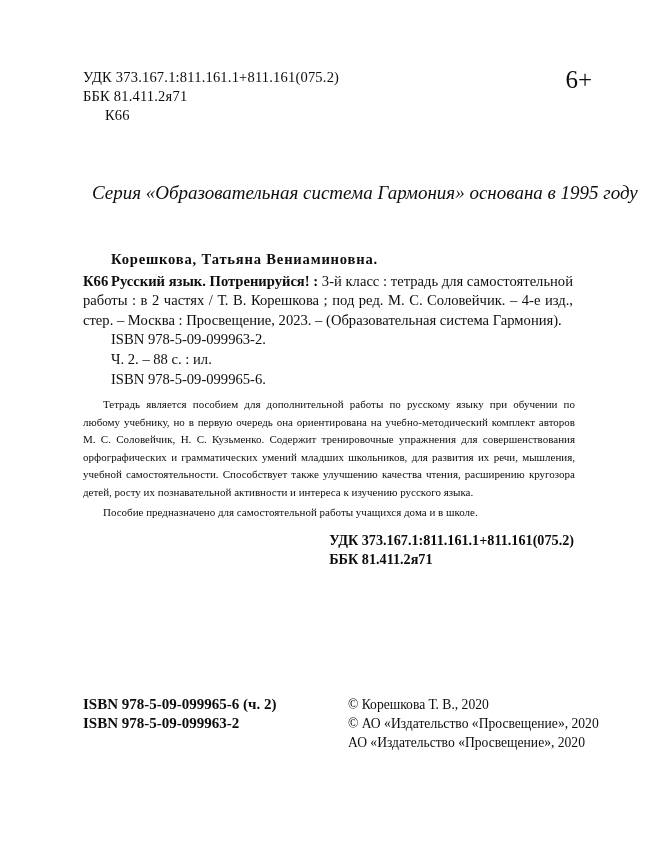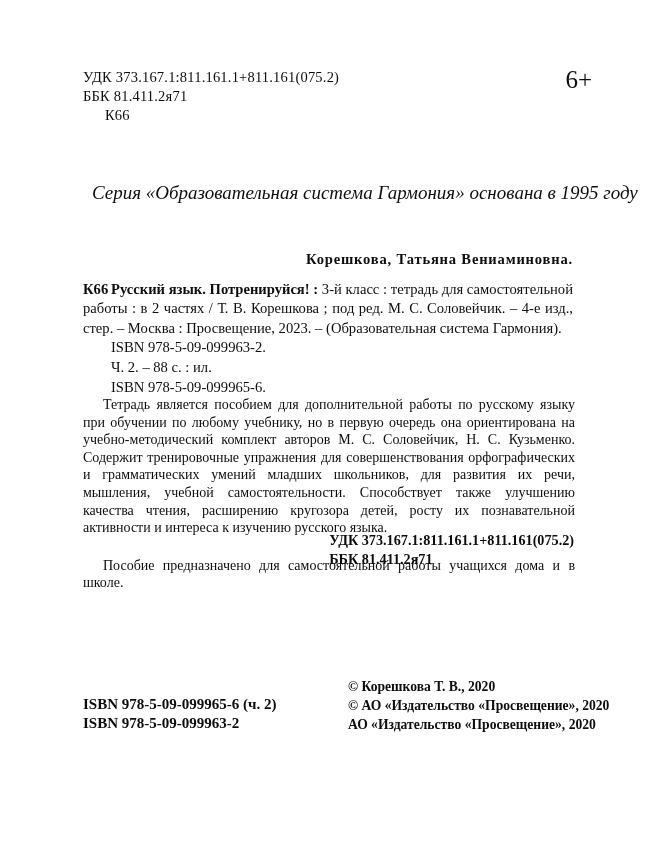--- a/index.html
+++ b/index.html
@@ -62,51 +62,50 @@
     left: 83px;
     top: 250px;
     width: 490px;
     font-size: 14.6px;
     line-height: 19.6px;
   }
   .record .author {
     font-weight: bold;
     padding-left: 28px;
     letter-spacing: 0.8px;
-    text-align: right;
   }
   .record .body {
-    margin-top: 10px;
+    margin-top: 2px;
     text-align: justify;
   }
   .record .body .sig {
     font-weight: bold;
     display: inline-block;
     width: 28px;
   }
   .record .body .ttl { font-weight: bold; }
   .record .isbn {
     padding-left: 28px;
   }
 
   
   .annotation {
     position: absolute;
     left: 83px;
     top: 396px;
     width: 492px;
-    font-size: 14px;
+    font-size: 11px;
     line-height: 17.6px;
     text-align: justify;
   }
   .annotation p {
     margin: 0;
     text-indent: 20px;
   }
-  .annotation p + p { margin-top: 20px; }
+  .annotation p + p { margin-top: 2px; }
 
   
   .udk-repeat {
     position: absolute;
     right: 76px;
     top: 531px;
     font-weight: bold;
     font-size: 14.2px;
     line-height: 19px;
     text-align: left;
@@ -118,25 +117,24 @@
     left: 83px;
     top: 695px;
     font-weight: bold;
     font-size: 15px;
     line-height: 19px;
     white-space: nowrap;
   }
   .footer-right {
     position: absolute;
     left: 348px;
-    top: 677px;
+    top: 695px;
     font-size: 13.6px;
     line-height: 19px;
     white-space: nowrap;
-    font-weight: bold;
   }
   .footer-right div { white-space: nowrap; }
 </style>
 </head>
 <body>
 
 <div class="page">
 
   <div class="udk-block">
     <div class="udk-line">УДК 373.167.1:811.161.1+811.161(075.2)</div>

